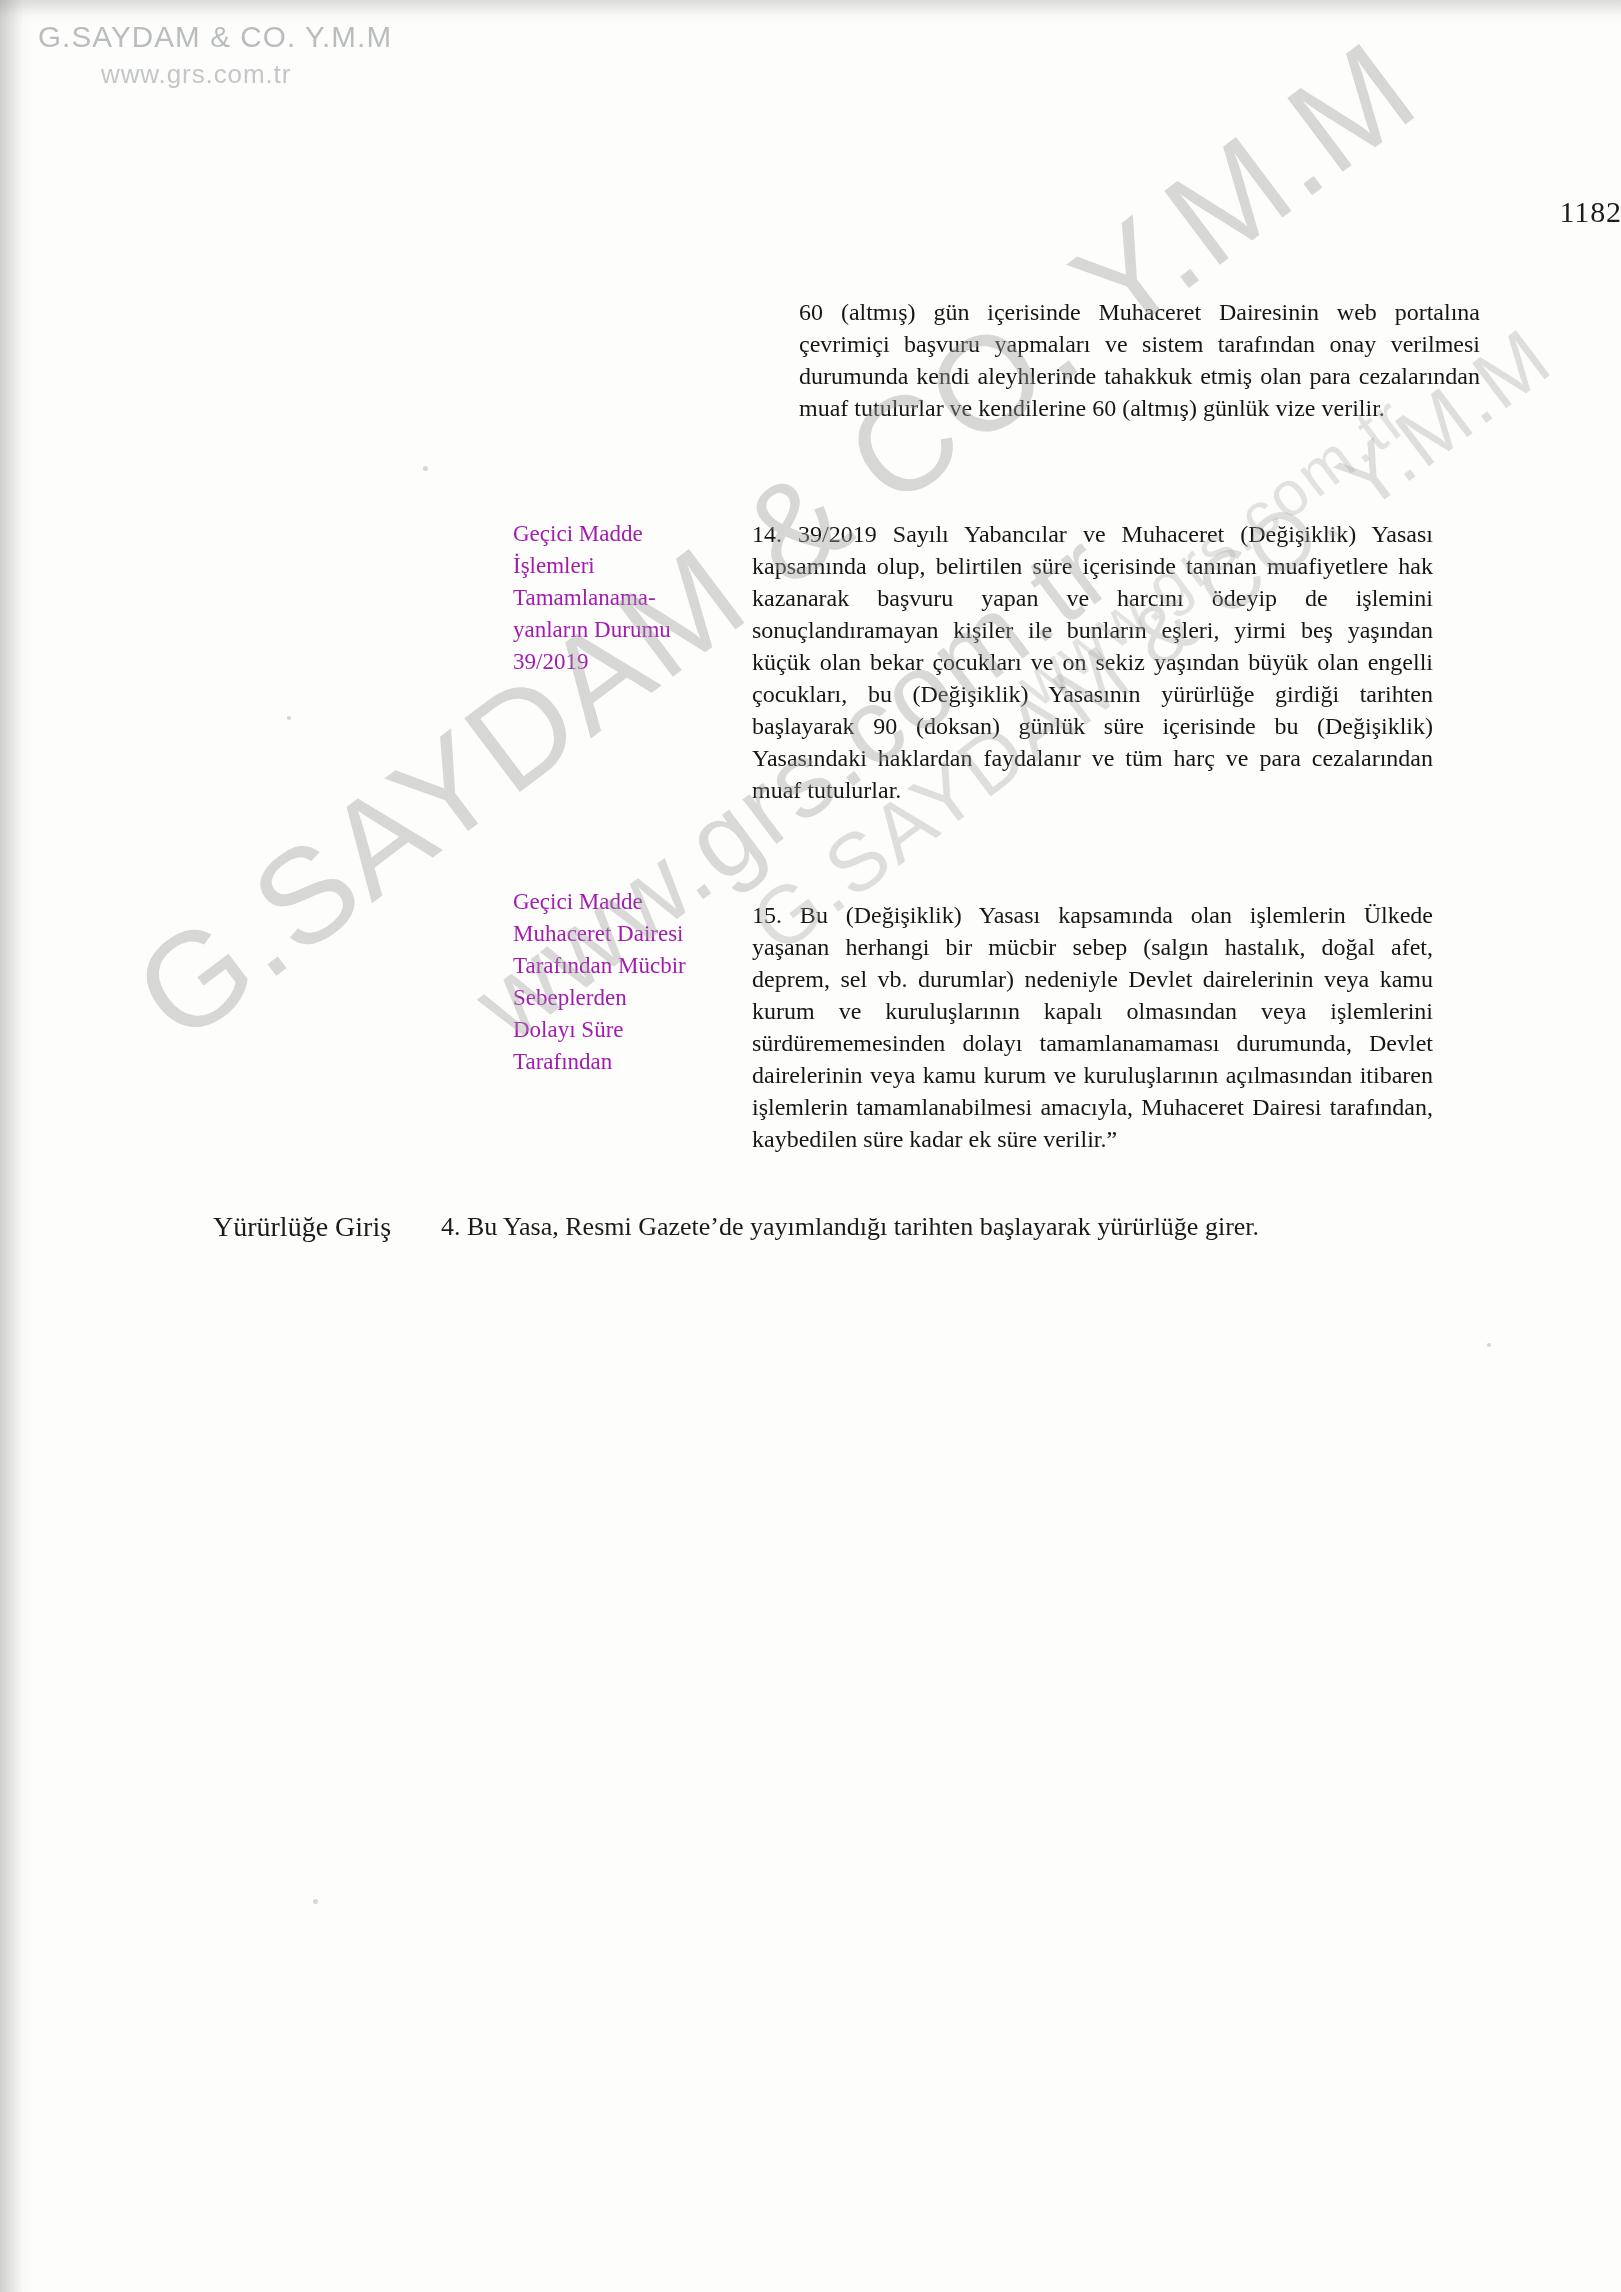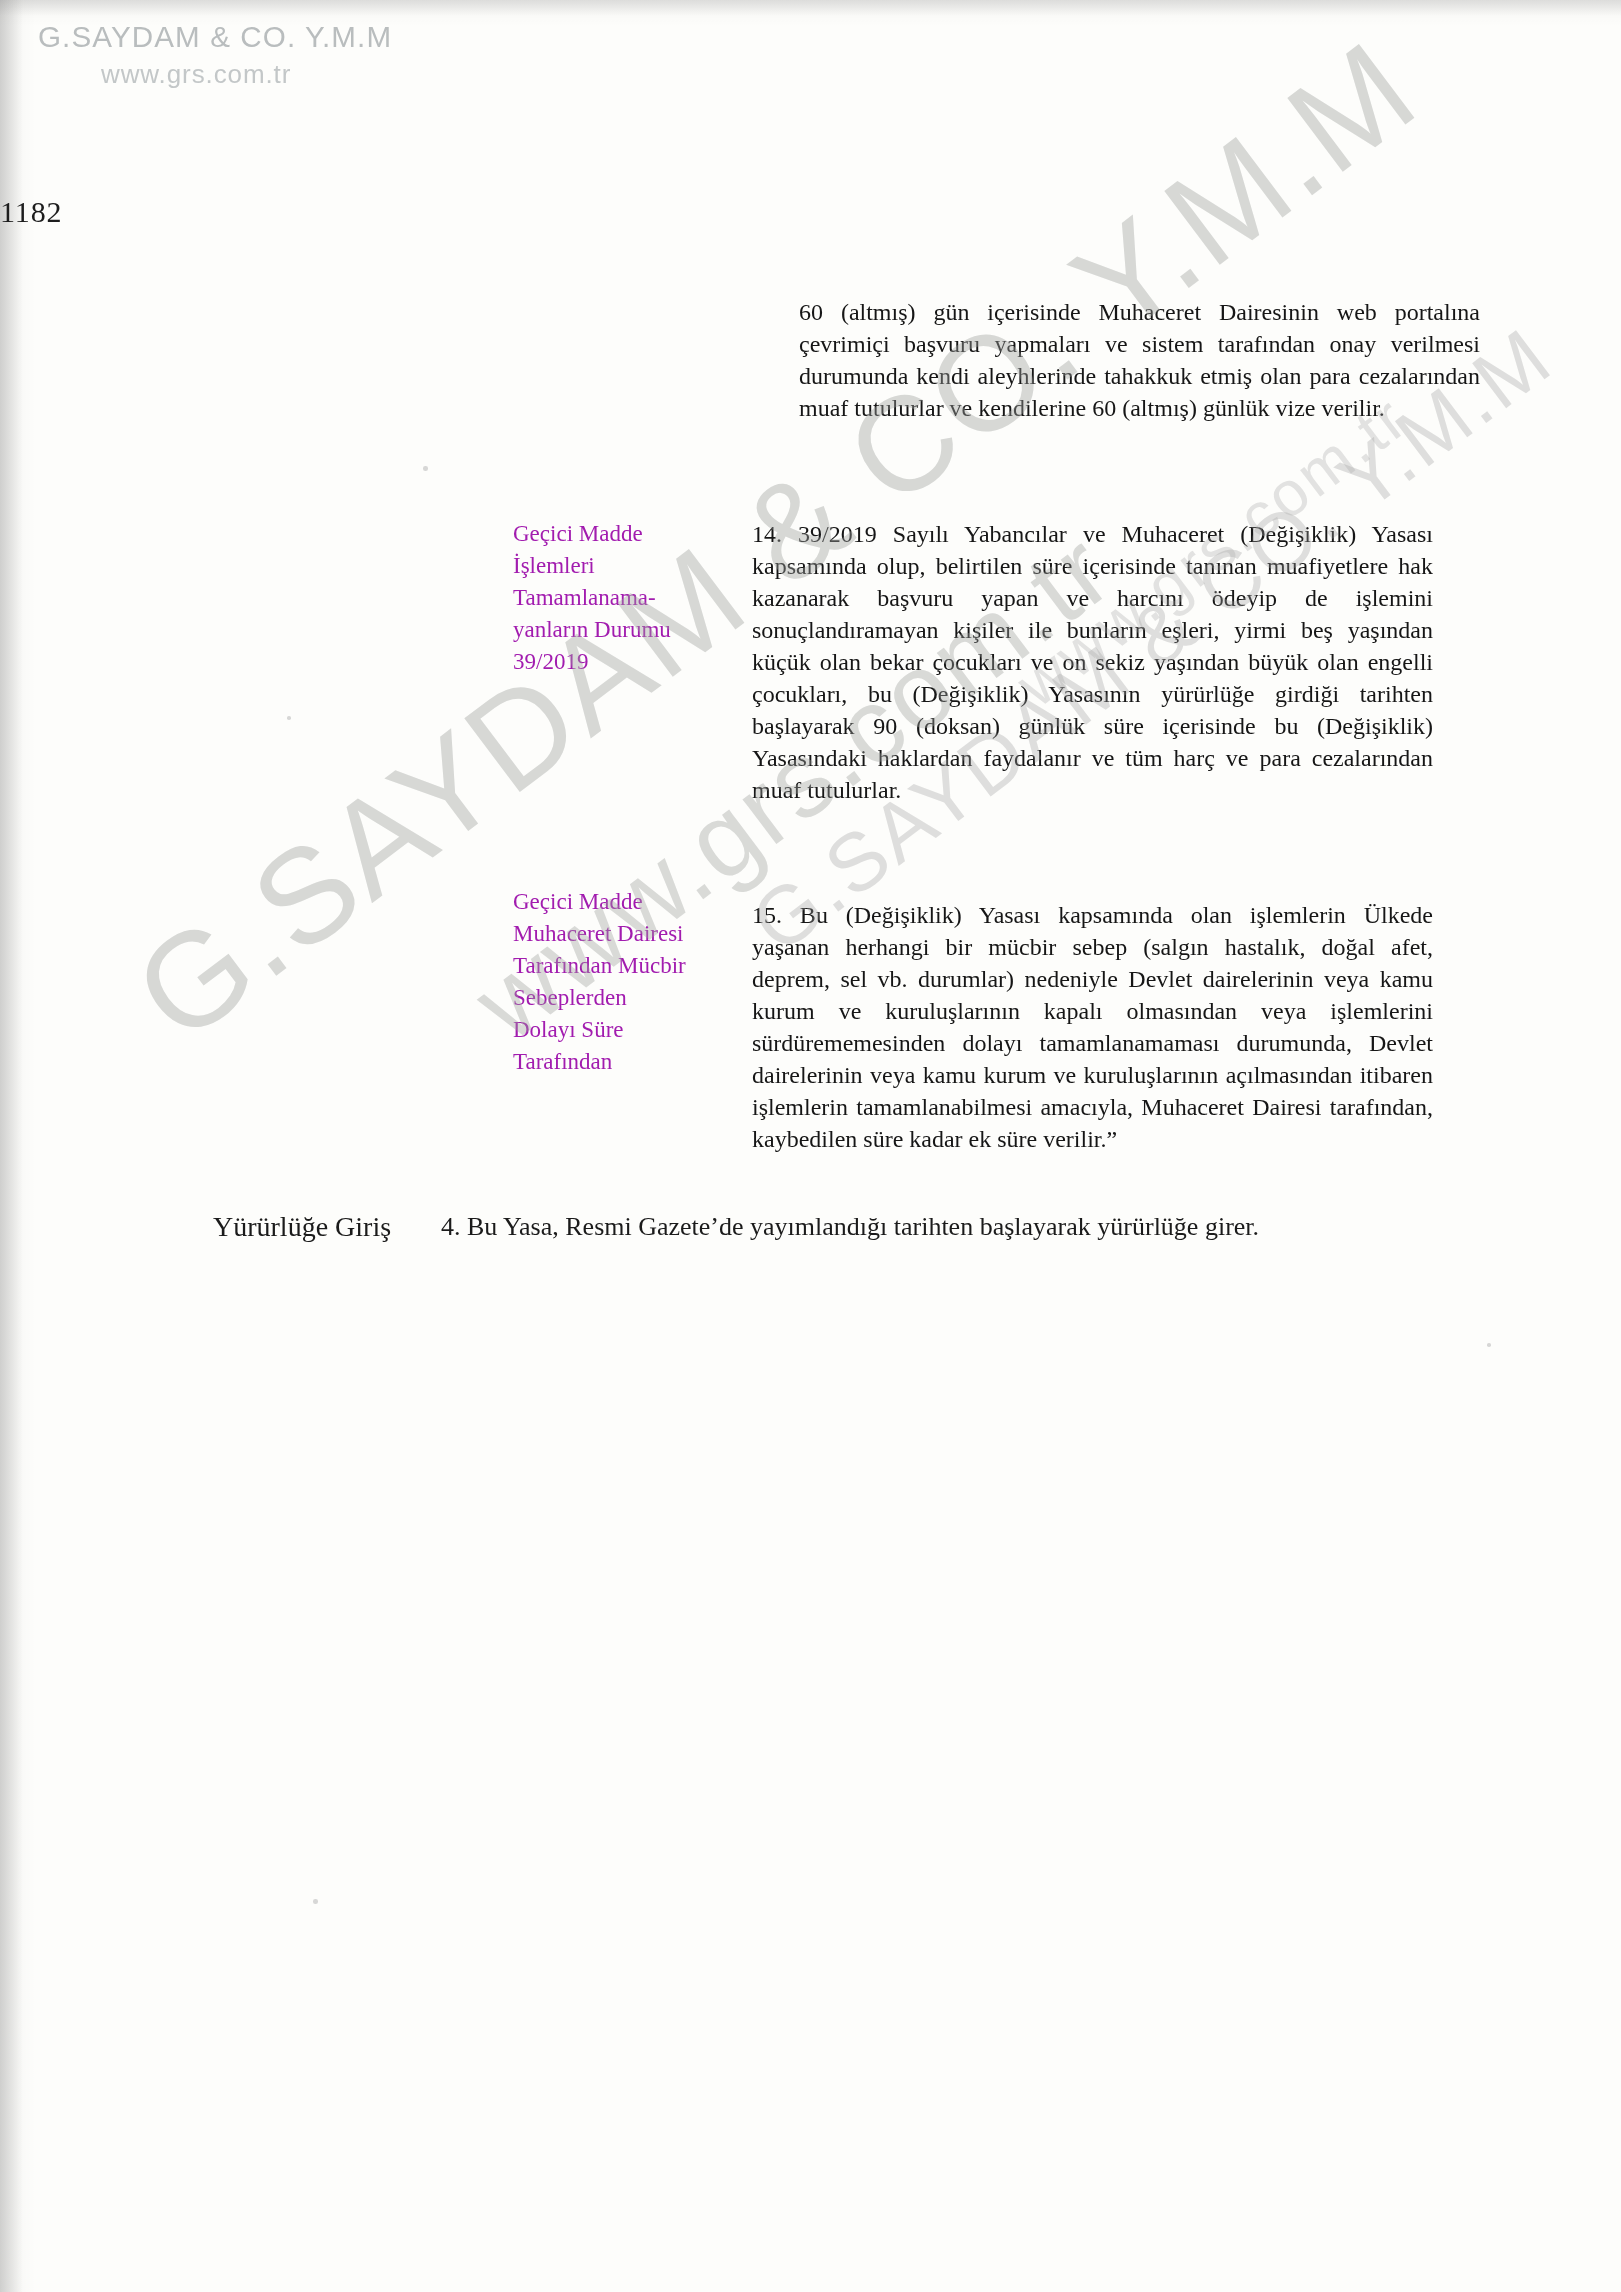--- a/index.html
+++ b/index.html
@@ -62,21 +62,21 @@
     letter-spacing: 0.9px;
     color: #c3c7c8;
   }
 
   
   .page-number {
     position: absolute;
     top: 195px;
     left: 0;
     right: 0;
-    text-align: left;
+    text-align: right;
     font-size: 30px;
     letter-spacing: 0.9px;
     color: #1d1d1d;
   }
   .col-label {
     position: absolute;
     font-size: 23px;
     line-height: 32px;
     color: #a21caf;
     width: 233px;

